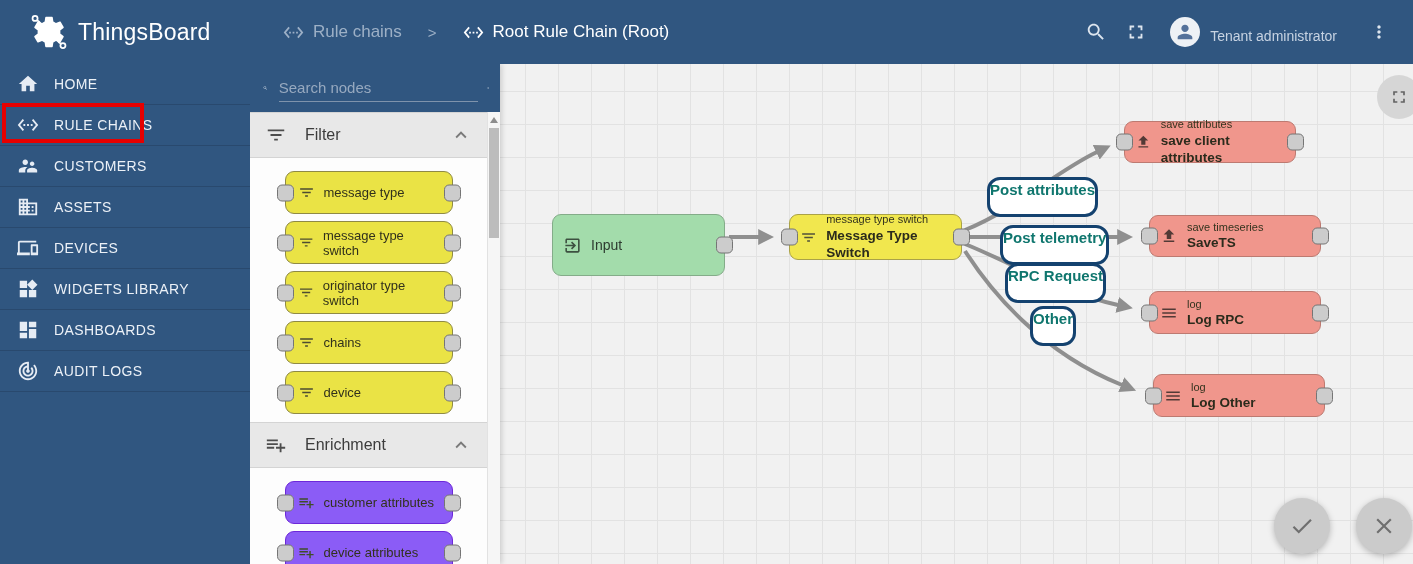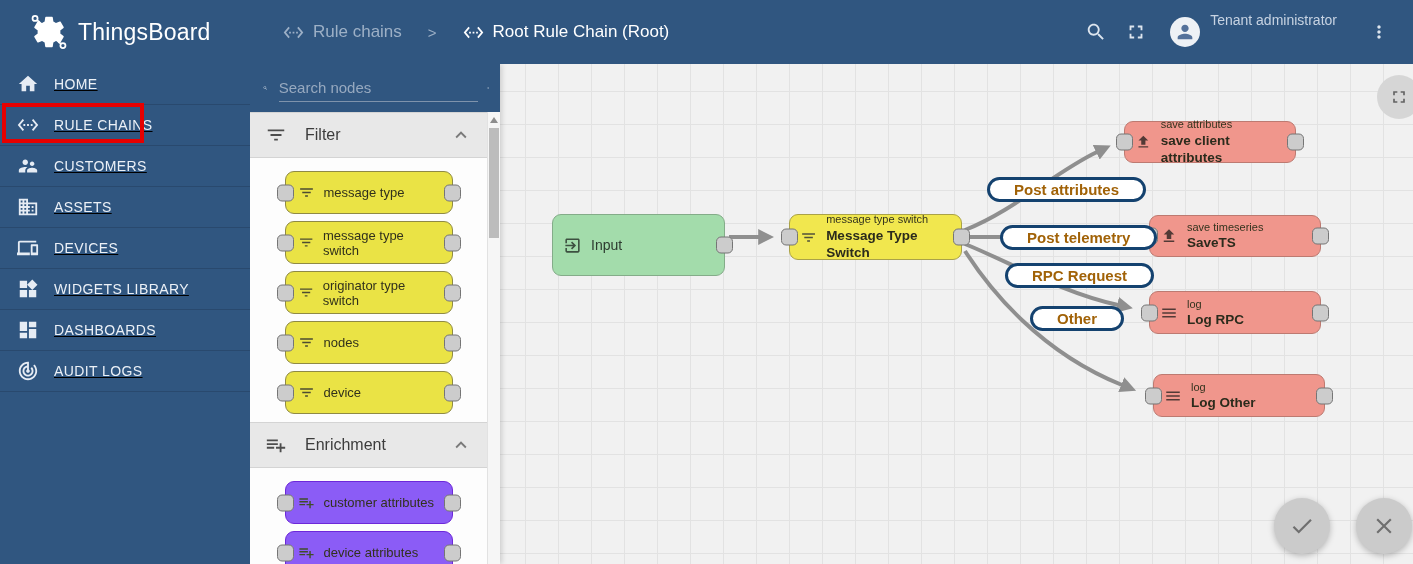--- a/index.html
+++ b/index.html
@@ -15,27 +15,27 @@
   .breadcrumb { display:flex; align-items:center; margin-left:33px; }
   .crumb { display:flex; align-items:center; gap:9px; cursor:pointer; }
   .crumb.muted { color:#9db0c6; }
   .crumb.current { color:#ffffff; }
   .crumb span { font-size:17px; }
   .crumb-sep { color:#9db0c6; font-size:15px; margin:0 26px; }
   .header-right { position:absolute; right:14px; top:0; height:64px; display:flex; align-items:center; }
   .hicon { width:40px; height:40px; display:flex; align-items:center; justify-content:center; cursor:pointer; }
   .avatar { width:30px; height:30px; border-radius:50%; background:#eef1f5; display:flex;
     align-items:center; justify-content:center; margin:0 10px 0 14px; cursor:pointer; }
-  .username { color:#c7d3e2; font-size:14px; margin-right:22px; align-self:flex-start; margin-top:12px; }
+  .username { color:#c7d3e2; font-size:14px; margin-right:22px; align-self:flex-start; margin-top:28px; }
 
   
   .sidebar { position:absolute; left:0; top:64px; width:250px; height:500px;
     background:#305680; z-index:6; }
   .side-item { height:41px; display:flex; align-items:center; padding-left:17px;
-    border-bottom:1px solid rgba(0,0,0,0.14); cursor:pointer;text-decoration:underline; }
+    border-bottom:1px solid rgba(0,0,0,0.14); cursor:pointer; }
   .side-item svg { width:22px; height:22px; flex:0 0 22px; }
   .side-item span { color:#ecf1f7; font-size:14px; font-weight:500; letter-spacing:.4px; margin-left:15px; }
   .annotation-box { position:absolute; left:2px; top:39px; width:142px; height:40px;
     border:4px solid #e60000; z-index:20; pointer-events:none; }
 
   
   .palette { position:absolute; left:250px; top:64px; width:250px; height:500px;
     background:#f7f7f7; z-index:5; box-shadow:2px 0 5px rgba(0,0,0,0.15); }
   .palette-search { height:48px; background:#305680; display:flex; align-items:center; padding:0 10px 0 13px; }
   .palette-search input { flex:1; margin-left:11px; margin-right:8px; background:transparent;
@@ -70,23 +70,23 @@
     background-size:33px 33px; background-position:-8px -6px; }
   .edges { position:absolute; left:0; top:0; }
   .c-node { position:absolute; border-radius:9px; display:flex; align-items:center; padding:0 10px; cursor:pointer; }
   .c-node .txt { margin-left:9px; line-height:1.3; color:#33331e; }
   .c-node .t1 { font-size:11px; }
   .c-node .t2 { font-size:13.5px; font-weight:700; color:#2b2b1c; }
   .n-input { background:#a3dcab; border:1px solid #84ac89; }
   .n-input .t1 { font-size:14px; color:#2d3b2f; }
   .n-switch { background:#f1e74e; border:1px solid #aaa248; }
   .n-action { background:#f0968c; border:1px solid #bd7a71; }
-  .edge-label { position:absolute; height:25px; line-height:20px; background:#ffffff;
-    border:3px solid #14426f; border-radius:13px; padding:0 24px; font-size:15px; font-weight:700;
-    color:#a16207; cursor:pointer; white-space:nowrap; }
+  .edge-label { position:absolute; height:40px; line-height:20px; background:#ffffff;
+    border:3px solid #14426f; border-radius:13px; padding:0 0; font-size:15px; font-weight:700;
+    color:#0f766e; cursor:pointer; white-space:nowrap; }
   .fab { position:absolute; border-radius:50%; background:#cbcbcb; display:flex; align-items:center;
     justify-content:center; box-shadow:0 2px 6px rgba(0,0,0,0.25); cursor:pointer; }
   .fab.big { width:56px; height:56px; top:434px; }
   .fab.expand { width:44px; height:44px; left:877px; top:11px; background:#d6d6d6; box-shadow:none; }
 </style>
 </head>
 <body>
 
 <div class="header">
   <div class="logo-area">
@@ -233,21 +233,21 @@
           <path d="M10 18h4v-2h-4v2zM3 6v2h18V6H3zm3 7h12v-2H6v2z"></path>
         </svg>
       <span>originator type switch</span>
       <div class="conn r"></div>
     </div>
     <div class="p-node filter">
       <div class="conn l"></div>
       <svg width="17" height="17" viewBox="0 0 24 24" fill="#4c4c32">
           <path d="M10 18h4v-2h-4v2zM3 6v2h18V6H3zm3 7h12v-2H6v2z"></path>
         </svg>
-      <span>nodes</span>
+      <span>chains</span>
       <div class="conn r"></div>
     </div>
     <div class="p-node filter">
       <div class="conn l"></div>
       <svg width="17" height="17" viewBox="0 0 24 24" fill="#4c4c32">
           <path d="M10 18h4v-2h-4v2zM3 6v2h18V6H3zm3 7h12v-2H6v2z"></path>
         </svg>
       <span>device</span>
       <div class="conn r"></div>
     </div>

